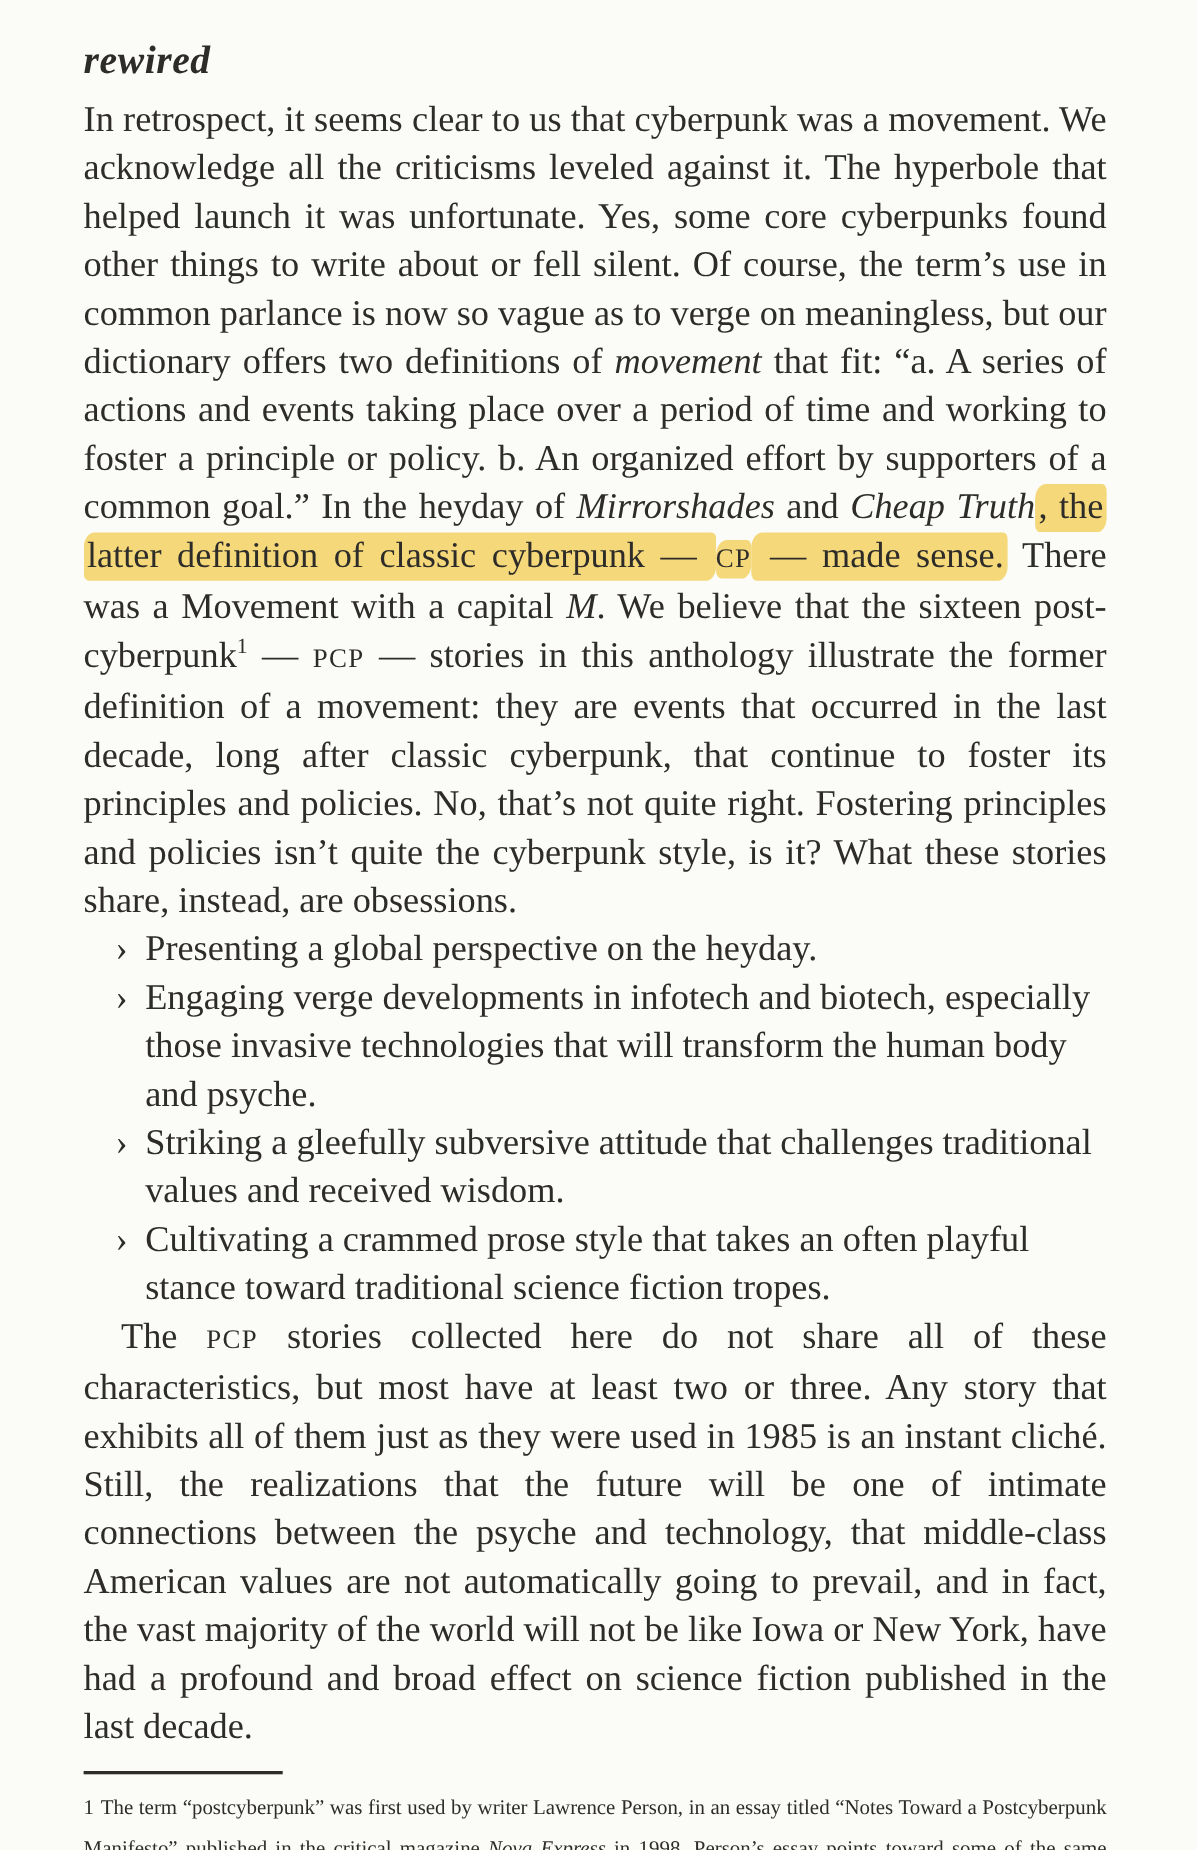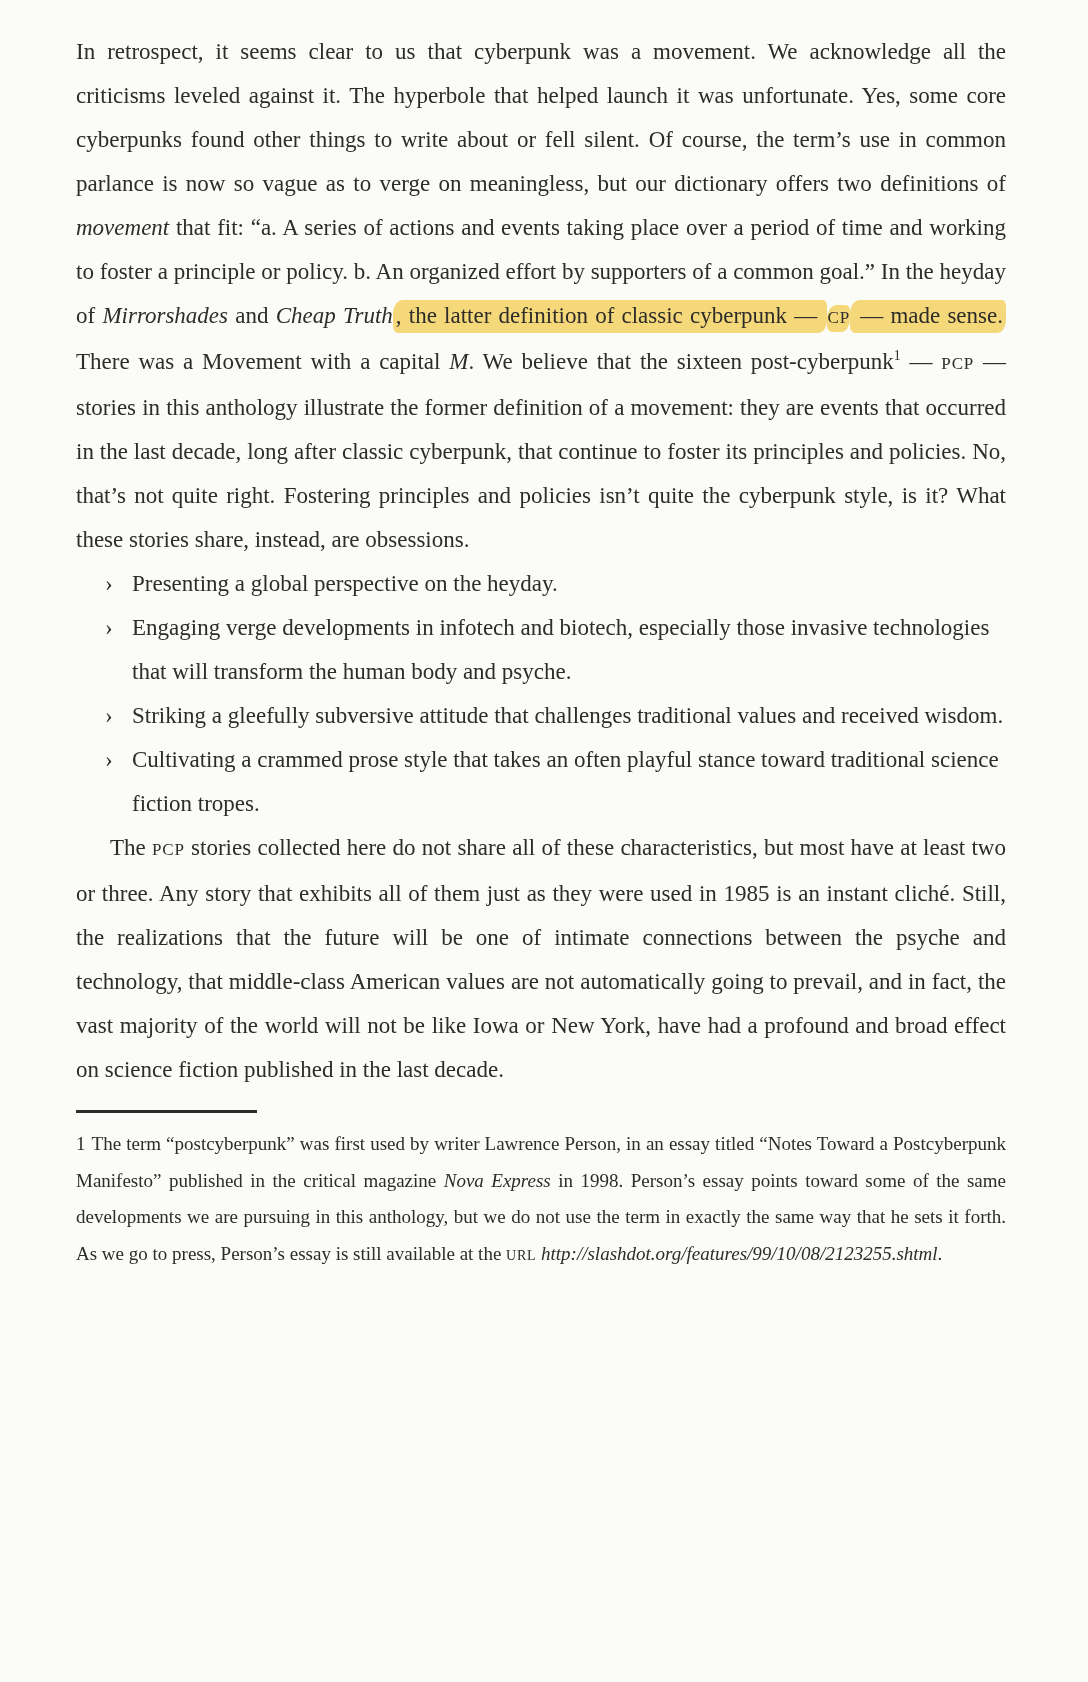--- a/index.html
+++ b/index.html
@@ -16,21 +16,21 @@
     overflow: hidden;
   }
   .title {
     margin: 0 0 9px 0;
     font-size: 36px;
     line-height: 48px;
     font-style: italic;
     font-weight: bold;
     letter-spacing: 0.5px;
   }
-  .body-text { font-size: 23px; line-height: 44px; }
+  .body-text { font-size: 33px; line-height: 44px; }
   .para { margin: 0; text-align: justify; }
   .para.indent { text-indent: 34px; }
   .i { font-style: italic; }
   .sc { text-transform: uppercase; font-size: 0.74em; letter-spacing: 0.05em; }
   .sup { vertical-align: super; font-size: 0.6em; line-height: 0; }
   .hl {
     background: var(--highlight, #f5d87a);
     -webkit-box-decoration-break: clone;
     box-decoration-break: clone;
     padding: 3px 3px 5px 3px;
@@ -46,20 +46,21 @@
     width: 181px;
     margin: 18px 0 13px 0;
   }
   .footnote { margin: 0; font-size: 19px; line-height: 36.5px; text-align: justify; }
   .fn-marker { margin-right: 0.32em; }
 </style>
 </head>
 <body>
 
 <div class="page">
+  <h1 class="title">rewired</h1>
 
   <div class="body-text">
     <p class="para"><span>In retrospect, it seems clear to us that cyberpunk was a movement. We acknowledge all the criticisms leveled against it. The hyperbole that helped launch it was unfortunate. Yes, some core cyberpunks found other things to write about or fell silent. Of course, the term’s use in common parlance is now so vague as to verge on meaningless, but our dictionary offers two definitions of </span><span class="i">movement</span><span> that fit: “a. A series of actions and events taking place over a period of time and working to foster a principle or policy. b. An organized effort by supporters of a common goal.” In the heyday of </span><span class="i">Mirrorshades</span><span> and </span><span class="i">Cheap Truth</span><span class="hl">, the latter definition of classic cyberpunk — </span><span class="hl sc">cp</span><span class="hl"> — made sense.</span><span> There was a Movement with a capital </span><span class="i">M</span><span>. We believe that the sixteen post-cyberpunk</span><span class="sup">1</span><span> — </span><span class="sc">pcp</span><span> — stories in this anthology illustrate the former definition of a movement: they are events that occurred in the last decade, long after classic cyberpunk, that continue to foster its principles and policies. No, that’s not quite right. Fostering principles and policies isn’t quite the cyberpunk style, is it? What these stories share, instead, are obsessions.</span></p>
     <div class="list">
         <div class="list-item">
           <span class="bullet">›</span>
           <span class="li-text"><span>Presenting a global perspective on the heyday.</span></span>
         </div>
         <div class="list-item">
           <span class="bullet">›</span>

